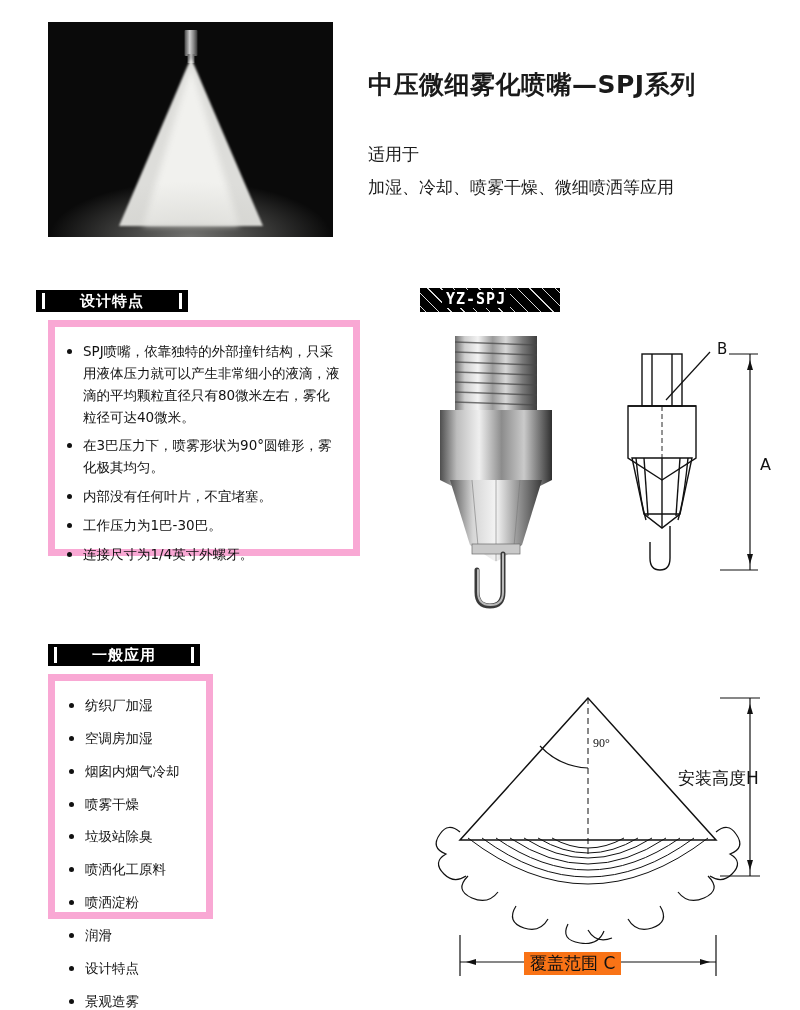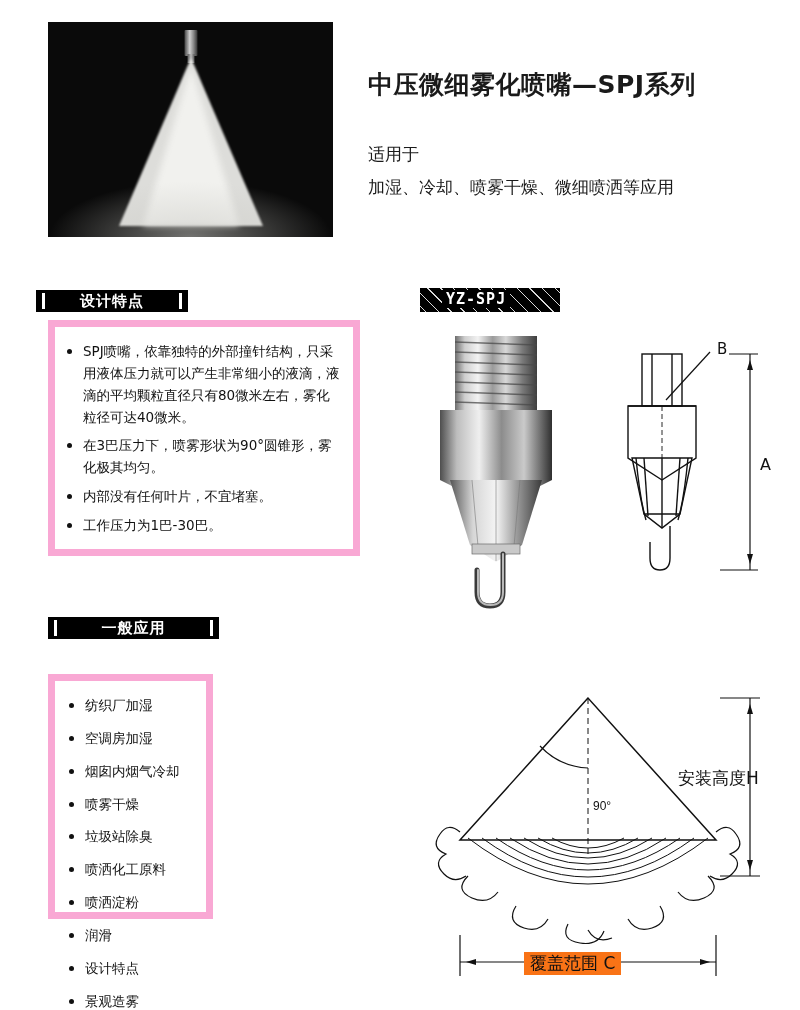--- a/index.html
+++ b/index.html
@@ -145,24 +145,25 @@
   </div>
 
   <div class="banner" style="left:36px; top:290px; width:152px;">设计特点</div>
 
   <div class="box" style="left:48px; top:320px; width:312px; height:236px; padding:14px 12px 10px 8px;">
     <ul class="bl">
       <li>SPJ喷嘴，依靠独特的外部撞针结构，只采用液体压力就可以产生非常细小的液滴，液滴的平均颗粒直径只有80微米左右，雾化粒径可达40微米。</li>
       <li>在3巴压力下，喷雾形状为90°圆锥形，雾化极其均匀。</li>
       <li>内部没有任何叶片，不宜堵塞。</li>
       <li>工作压力为1巴-30巴。</li>
+      <li>连接尺寸为1/4英寸外螺牙。</li>
     </ul>
   </div>
 
-  <div class="banner" style="left:48px; top:617px; width:171px;">一般应用</div>
+  <div class="banner" style="left:48px; top:644px; width:152px;">一般应用</div>
 
   <div class="box app-box" style="left:48px; top:674px; width:165px; height:245px; padding:14px 10px 10px 10px;">
     <ul class="bl">
       <li>纺织厂加湿</li>
       <li>空调房加湿</li>
       <li>烟囱内烟气冷却</li>
       <li>喷雾干燥</li>
       <li>垃圾站除臭</li>
       <li>喷洒化工原料</li>
       <li>喷洒淀粉</li>
@@ -317,17 +318,17 @@
 
     <g stroke="#111" stroke-width="1.2" fill="none">
       <line x1="40" y1="282" x2="296" y2="282"></line>
       <line x1="40" y1="255" x2="40" y2="296"></line>
       <line x1="296" y1="255" x2="296" y2="296"></line>
       <polygon points="46,282 56,279 56,285" fill="#111" stroke="none"></polygon>
       <polygon points="290,282 280,279 280,285" fill="#111" stroke="none"></polygon>
     </g>
   </svg>
 
-  <div style="position:absolute; left:593px; top:799px; font-size:12px; font-family:Liberation Sans, sans-serif;">90°</div>
+  <div style="position:absolute; left:593px; top:736px; font-size:12px; font-family:Liberation Serif, serif;">90°</div>
   <div style="position:absolute; left:678px; top:767px; font-size:17px; font-family:'DejaVu Sans',sans-serif;">安装高度H</div>
   <div style="position:absolute; left:524px; top:952px; font-size:17px; font-family:'DejaVu Sans',sans-serif; background:#f97316; padding:0 6px;">覆盖范围 C</div>
 
 </div>
 
 </body></html>

